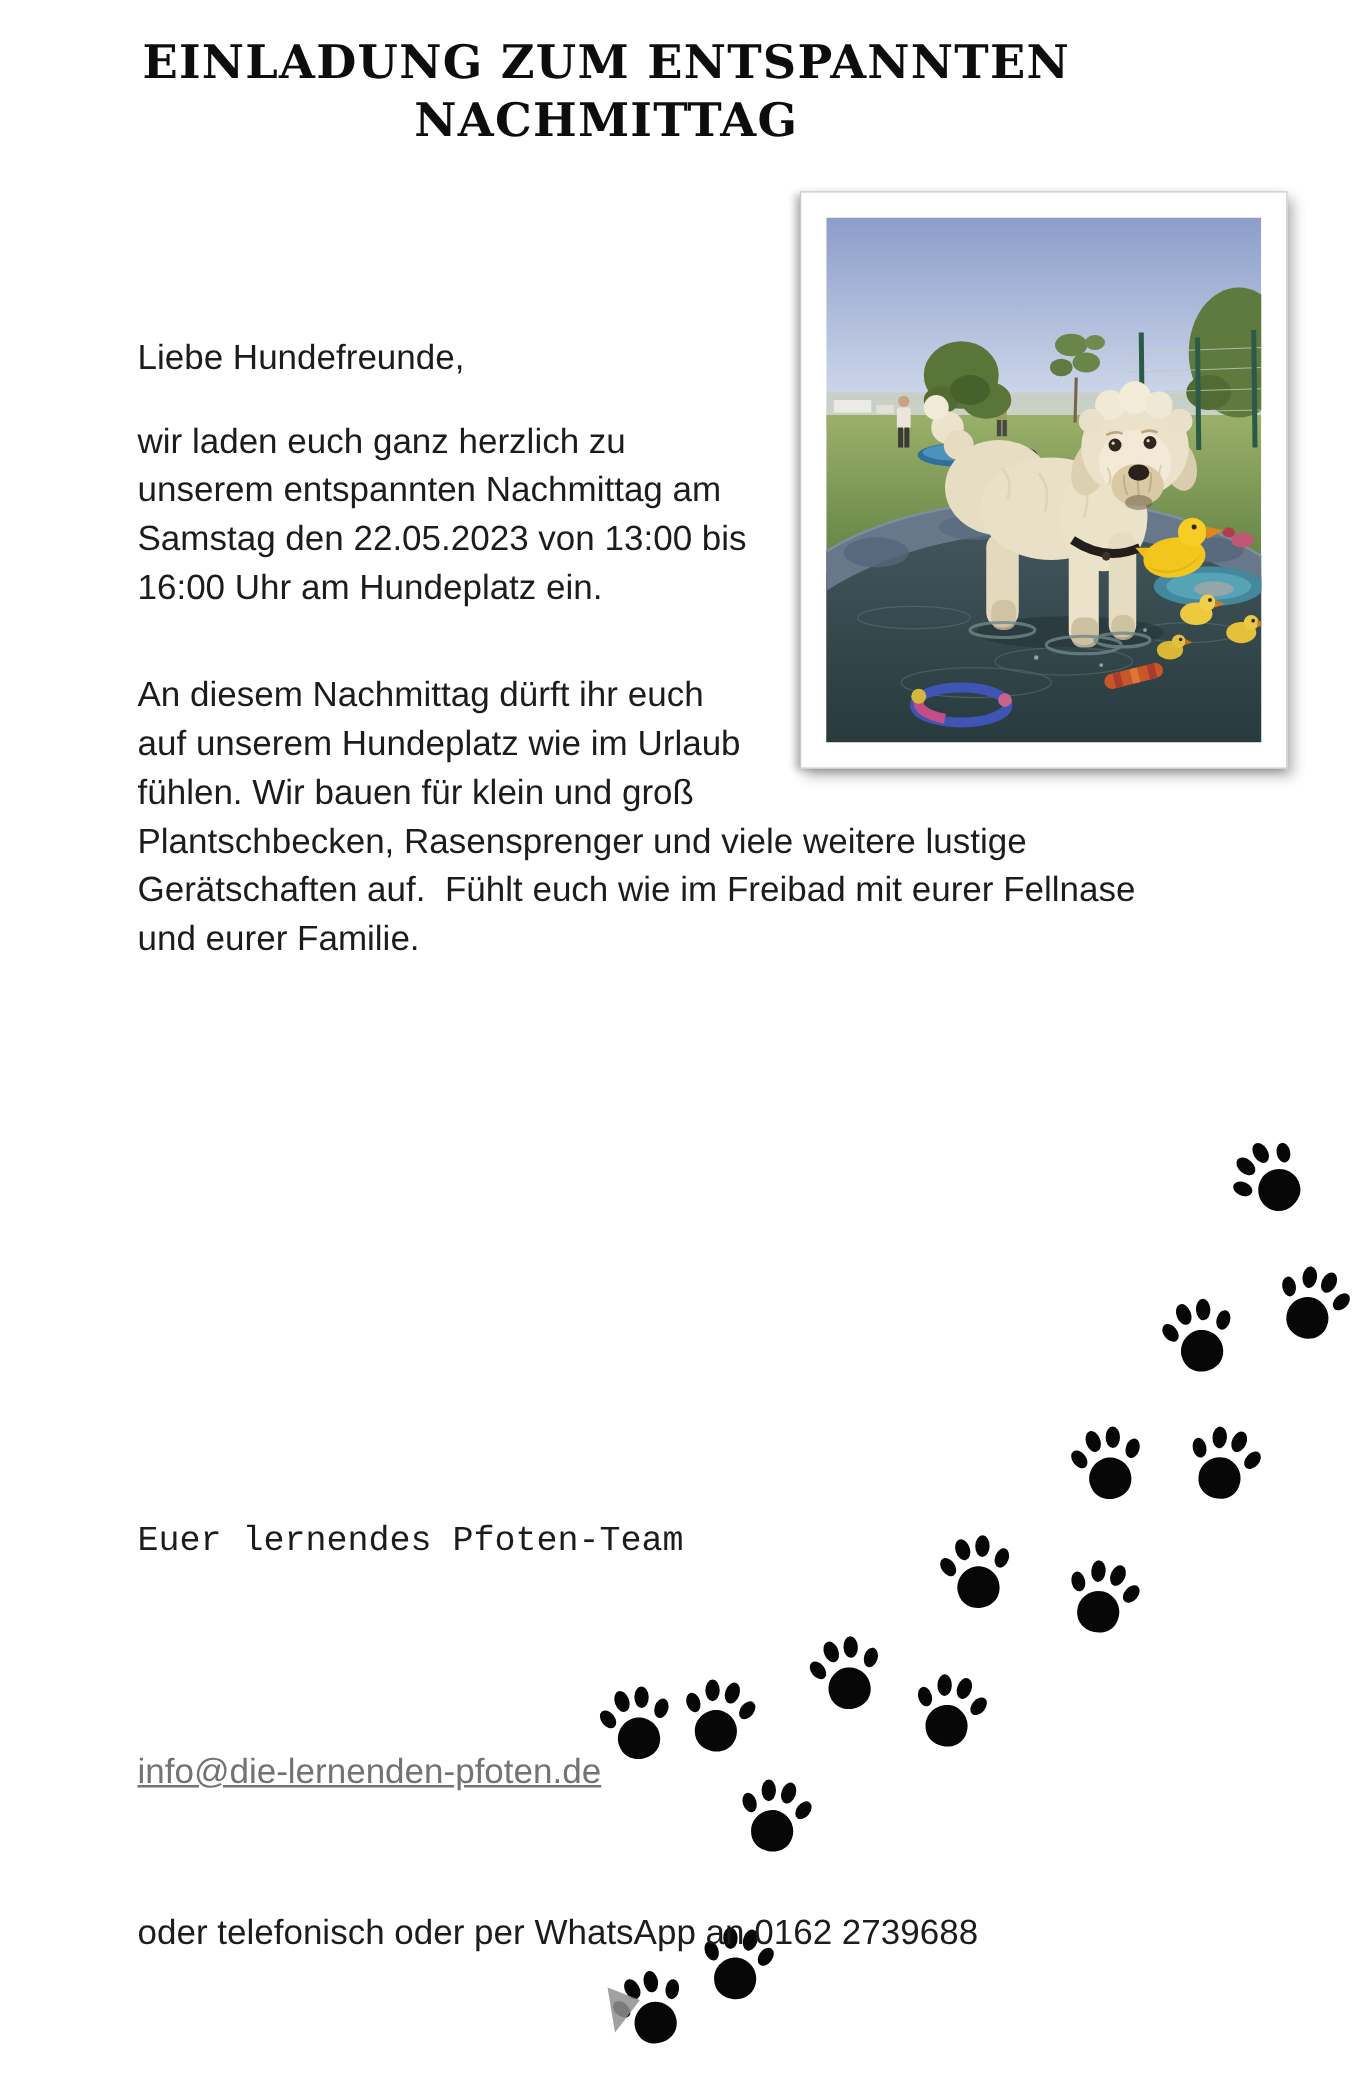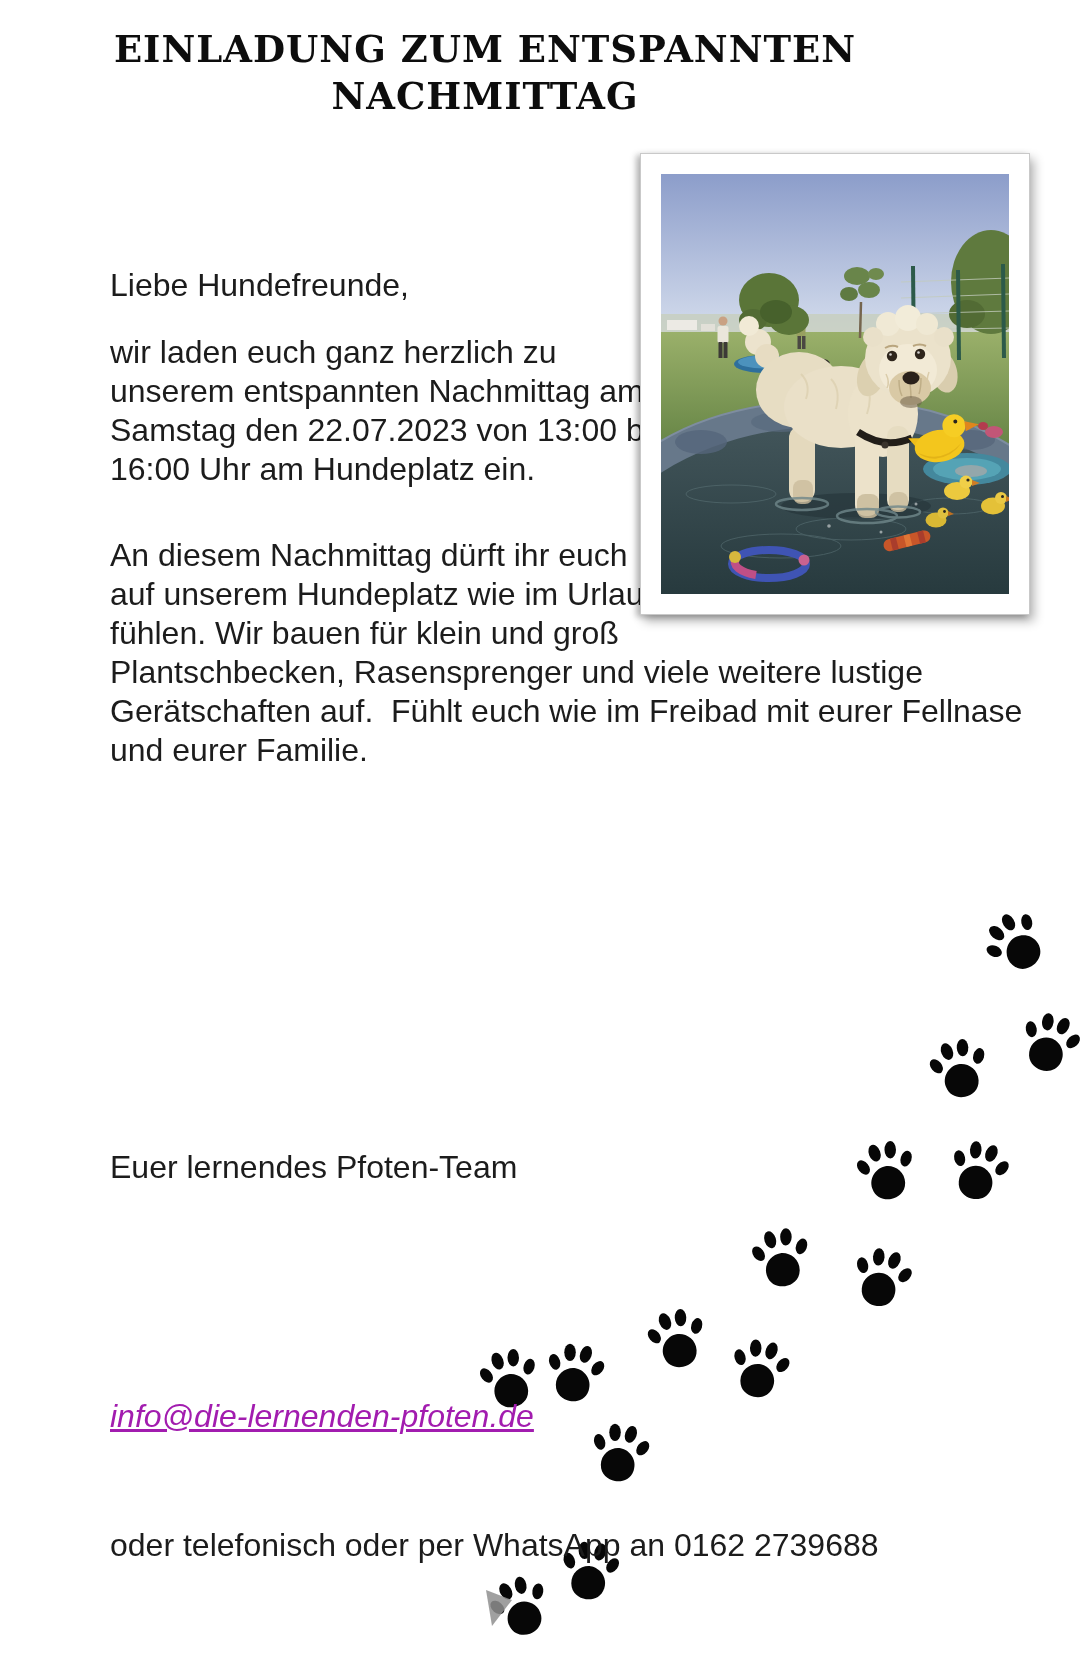--- a/index.html
+++ b/index.html
@@ -12,28 +12,28 @@
   .paw svg{display:block;}
   .smudge{position:absolute;left:470px;top:1575px;z-index:1;}
   #flyer-title{
     position:absolute;left:0;top:26px;width:970px;z-index:2;
     font-family:"DejaVu Serif","Liberation Serif",serif;font-weight:bold;
     font-size:37px;line-height:47px;letter-spacing:1px;color:#0d0d0d;
     text-align:center;white-space:pre;
   }
   .para{
     position:absolute;left:110px;z-index:2;
-    font-size:32px;line-height:39px;white-space:pre;color:#1c1c1c;
+    font-size:28px;line-height:39px;white-space:pre;color:#1c1c1c;
   }
   .p-greeting{top:266px;}
   .p-invite{top:333px;}
   .p-activities{top:536px;}
   .p-picnic{top:804px;}
   .p-trainer{top:1051px;}
-  .p-signature{top:1148px;}
+  .p-signature{top:1214px;font-family:Liberation Mono, monospace;}
   .p-registration{top:1309px;line-height:43px;}
   .p-registration > *{display:block;white-space:pre;line-height:43px;}
   a.email{color:#2f64c3;text-decoration:underline;cursor:pointer;}
   figure.photo{
     position:absolute;left:640px;top:153px;width:390px;height:462px;margin:0;z-index:3;
     box-sizing:border-box;background:#ffffff;border:1px solid #c9c9c9;padding:20px;
     box-shadow:-4px 2px 6px rgba(0,0,0,.25), 4px 6px 10px rgba(0,0,0,.3);
   }
   figure.photo svg{display:block;}
 </style>
@@ -202,32 +202,32 @@
   <svg class="smudge" width="60" height="70" viewBox="0 0 60 70">
     <polygon points="16,15 42,25 22,51" fill="#8f8f8f" opacity="0.85"></polygon>
   </svg>
 
   <div id="flyer-title">EINLADUNG ZUM ENTSPANNTEN
 NACHMITTAG</div>
 
   <div class="para p-greeting">Liebe Hundefreunde,</div>
   <div class="para p-invite">wir laden euch ganz herzlich zu
 unserem entspannten Nachmittag am
-Samstag den 22.07.2023 von 13:00 bis
+Samstag den 22.05.2023 von 13:00 bis
 16:00 Uhr am Hundeplatz ein.</div>
   <div class="para p-activities">An diesem Nachmittag dürft ihr euch
 auf unserem Hundeplatz wie im Urlaub
 fühlen. Wir bauen für klein und groß
 Plantschbecken, Rasensprenger und viele weitere lustige
 Gerätschaften auf.  Fühlt euch wie im Freibad mit eurer Fellnase
 und eurer Familie.</div>
   <div class="para p-signature">Euer lernendes Pfoten-Team</div>
 
   <div class="para p-registration">
-    <a class="email" style="color: #a21caf; font-style: italic;">info@die-lernenden-pfoten.de</a>
+    <a class="email" style="color: #737373;">info@die-lernenden-pfoten.de</a>
     <span>oder telefonisch oder per WhatsApp an 0162 2739688</span>
   </div>
 
   <figure class="photo" role="img" aria-label="Cream-coloured fluffy doodle dog standing in a grey paddling pool holding a yellow rubber duck in its mouth; rubber ducks and toy rings float in the water; dog park with grass, trees, fence and people in the background">
     <svg width="348" height="420" viewBox="0 0 348 420">
       <defs>
         <linearGradient id="skyG" x1="0" y1="0" x2="0" y2="1">
           <stop offset="0" stop-color="#8c9dca"></stop>
             <stop offset="1" stop-color="#d9e1ef"></stop>
         </linearGradient>

